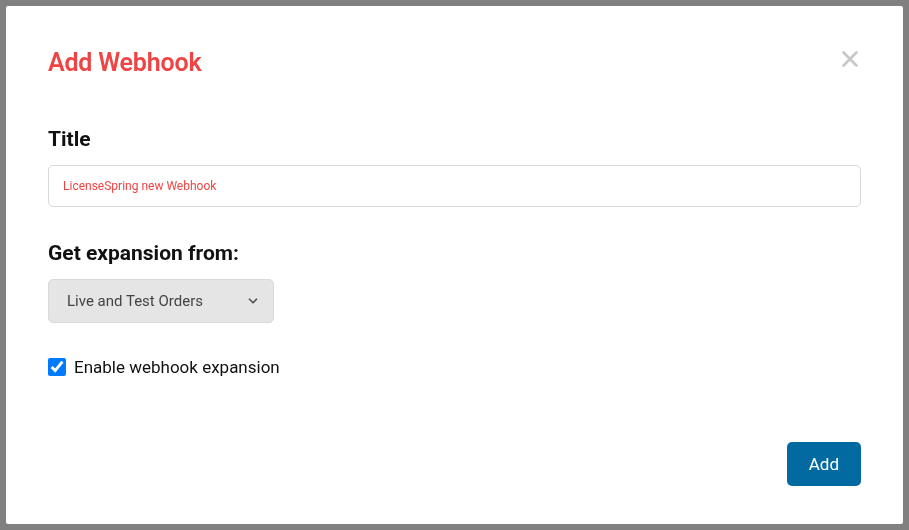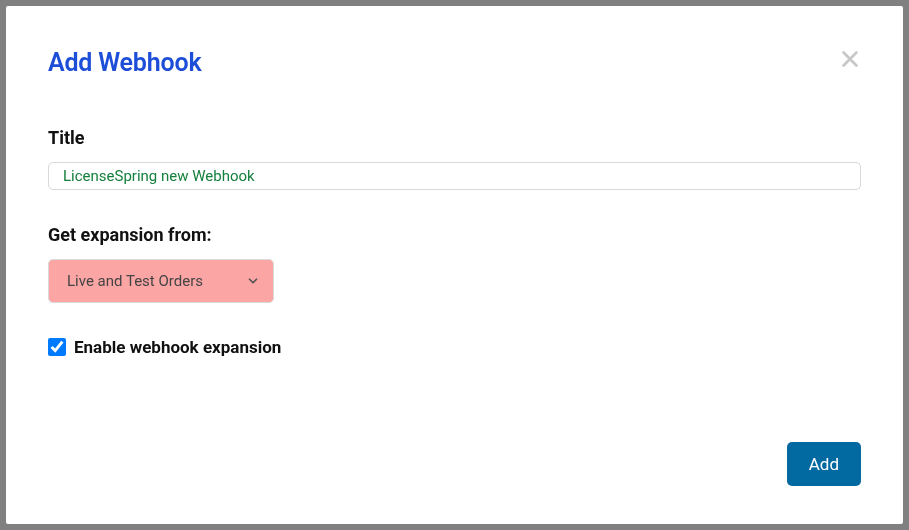--- a/index.html
+++ b/index.html
@@ -27,21 +27,21 @@
     }
     .modal-header {
       display: flex;
       justify-content: space-between;
       align-items: flex-start;
       margin-bottom: 50px;
     }
     .modal-title {
       font-size: 25px;
       font-weight: 600;
-      color: #1d4ed8;
+      color: #ef4444;
       letter-spacing: -0.2px;
     }
     .close-btn {
       background: none;
       border: none;
       cursor: pointer;
       padding: 0;
       color: #c8c8c8;
       line-height: 1;
       display: flex;
@@ -50,48 +50,48 @@
     }
     .close-btn svg {
       width: 22px;
       height: 22px;
     }
     .form-group {
       margin-bottom: 34px;
     }
     .form-label {
       display: block;
-      font-size: 18px;
+      font-size: 21px;
       font-weight: 700;
       color: #111;
       margin-bottom: 14px;
     }
     .text-input {
       width: 100%;
-      height: 28px;
+      height: 42px;
       padding: 0 14px;
-      font-size: 15px;
-      color: #15803d;
+      font-size: 12px;
+      color: #ef4444;
       border: 1px solid #d9d9d9;
       border-radius: 5px;
       background: #fff;
       font-family: inherit;
     }
     .select-wrap {
       position: relative;
       display: inline-block;
     }
     .select-input {
       height: 44px;
       padding: 0 44px 0 18px;
       font-size: 15px;
       color: #444;
       border: 1px solid #d9d9d9;
       border-radius: 5px;
-      background: #fca5a5;
+      background: #e5e5e5;
       font-family: inherit;
       appearance: none;
       -webkit-appearance: none;
       cursor: pointer;
       min-width: 226px;
     }
     .select-wrap .chev {
       position: absolute;
       right: 14px;
       top: 50%;
@@ -111,21 +111,21 @@
       margin-bottom: 40px;
     }
     .checkbox {
       width: 18px;
       height: 18px;
       accent-color: #007aff;
       cursor: pointer;
     }
     .checkbox-label {
       font-size: 17px;
-      font-weight: 700;
+      font-weight: 400;
       color: #111;
       cursor: pointer;
     }
     .footer {
       margin-top: auto;
       display: flex;
       justify-content: flex-end;
     }
     .add-btn {
       background: #0369a1;

